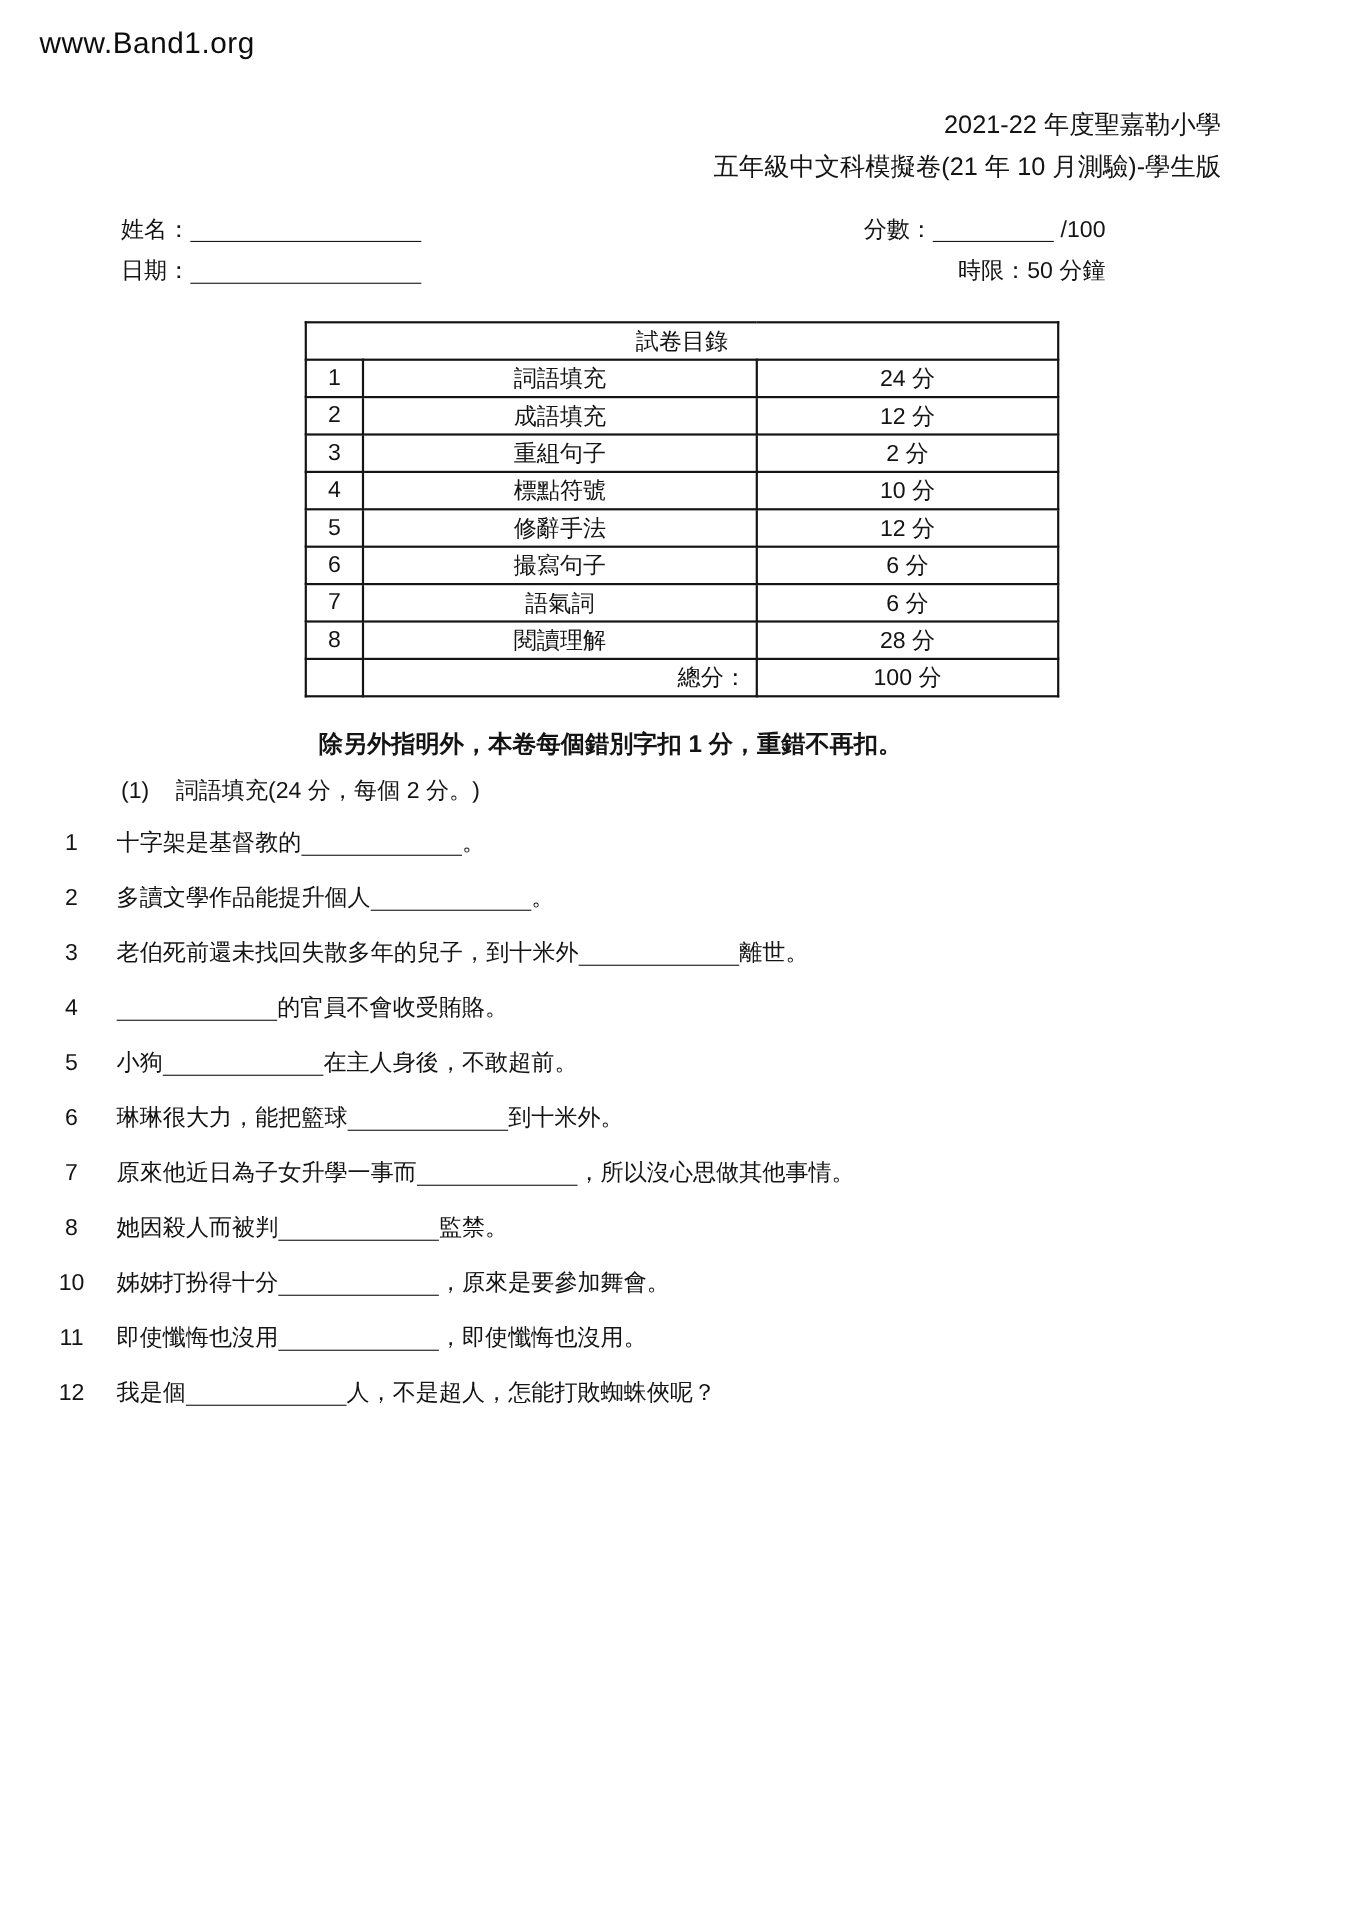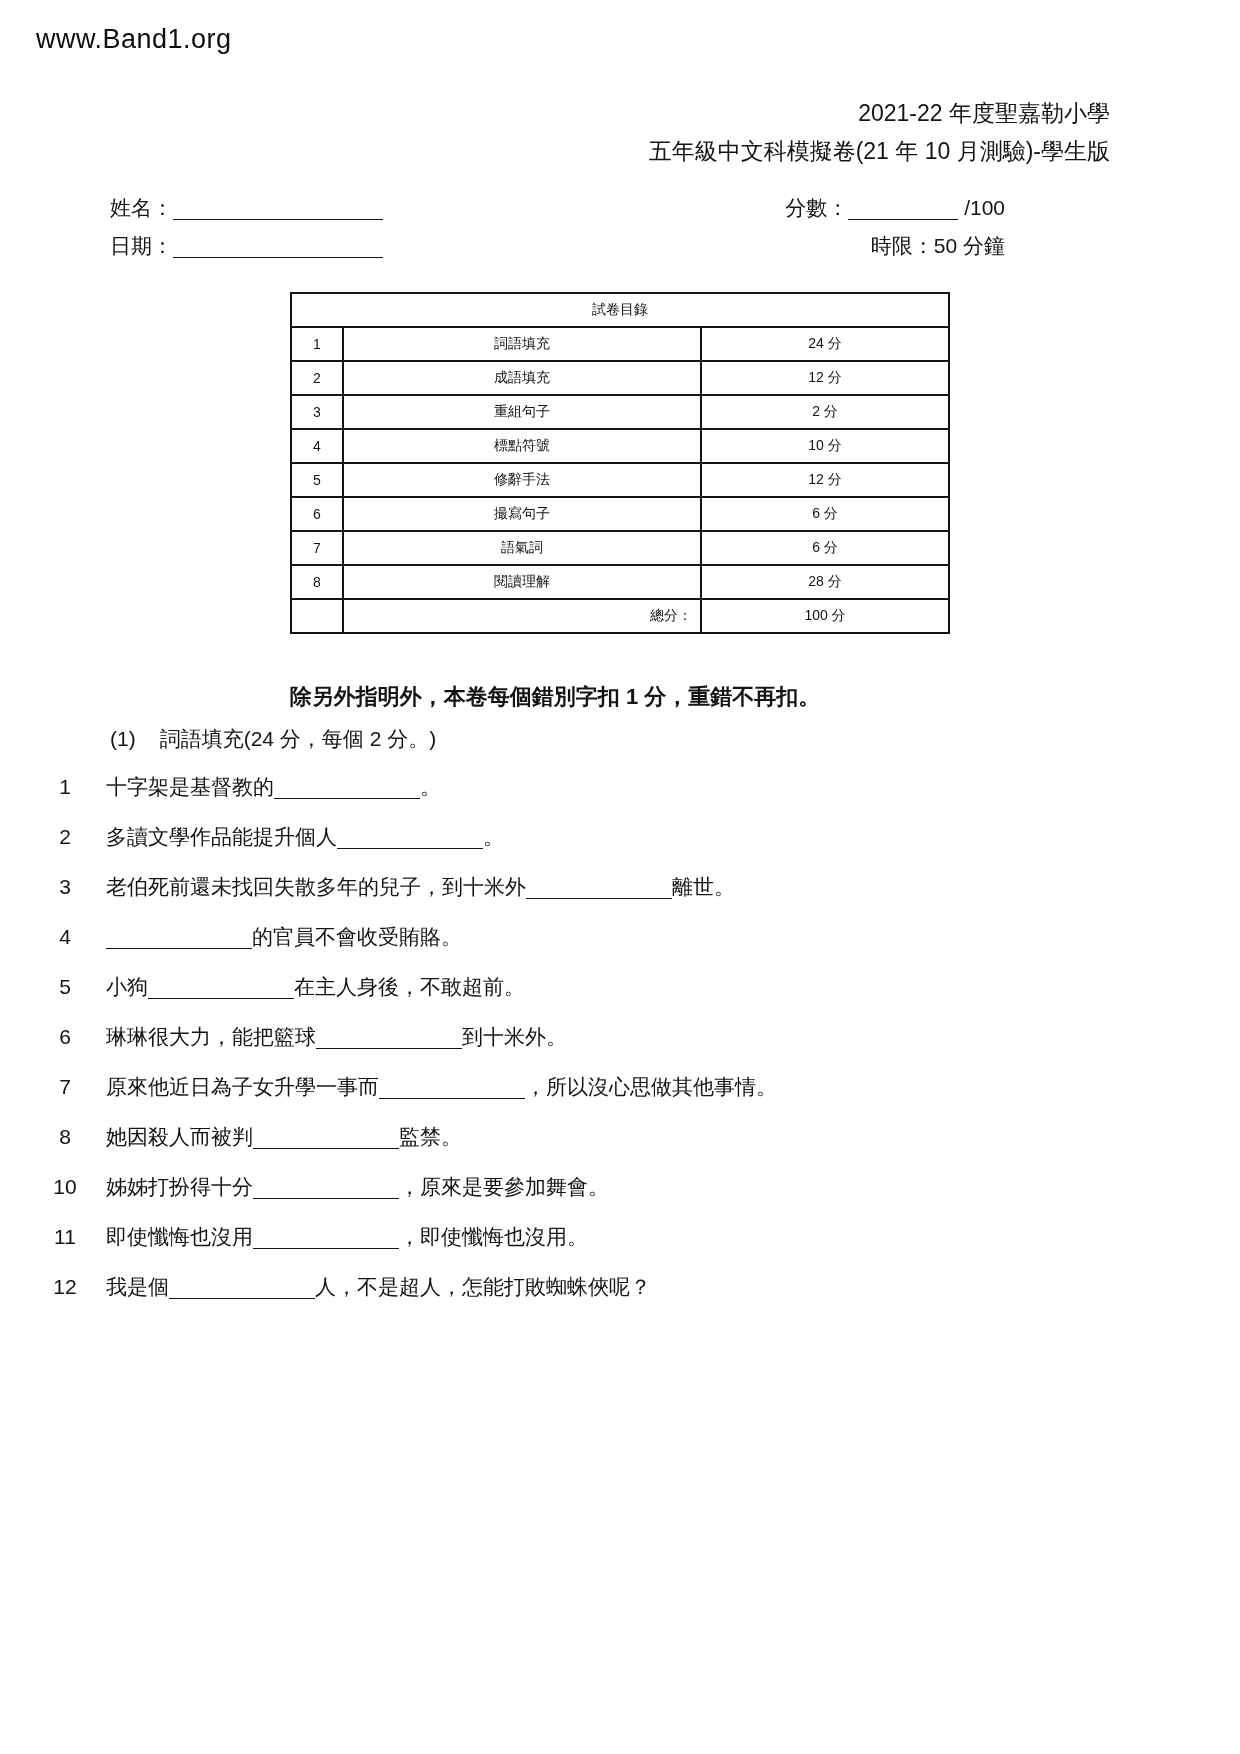--- a/index.html
+++ b/index.html
@@ -36,29 +36,29 @@
     vertical-align: -5px;
   }
   .blank-name { width: 210px; }
   .blank-score { width: 110px; margin-right: 6px; }
   table.toc { border-collapse: collapse; margin: 30px auto 0 auto; table-layout: fixed; }
   table.toc th, table.toc td {
     border: 2px solid #141414;
     height: 34px;
     text-align: center;
     font-weight: normal;
-    font-size: 14px;
+    font-size: 21px;
     padding: 2px 4px;
     margin-top: 12px;
   }
   .c-num { width: 52px; }
   .c-name { width: 358px; }
-  .c-score { width: 248px; }
+  .c-score { width: 274px; }
   .total-label-cell { text-align: right !important; padding-right: 8px !important; }
-  .instruction-wrap { width: 1110px; text-align: center; margin-top: 48px; }
+  .instruction-wrap { width: 1110px; text-align: center; margin-top: 28px; }
   .instruction { font-weight: bold; font-size: 22px; line-height: 30px; }
   .section-heading { margin: 10px 0 0 110px; line-height: 34px; }
   .sec-num { display: inline-block; margin-right: 24px; }
   .questions { margin-top: 6px; }
   .question { margin-left: 52px; line-height: 50px; white-space: nowrap; }
   .qnum { display: inline-block; width: 26px; text-align: center; margin-right: 28px; }
   .q-blank { width: 146px; }
 </style>
 </head>
 <body>

